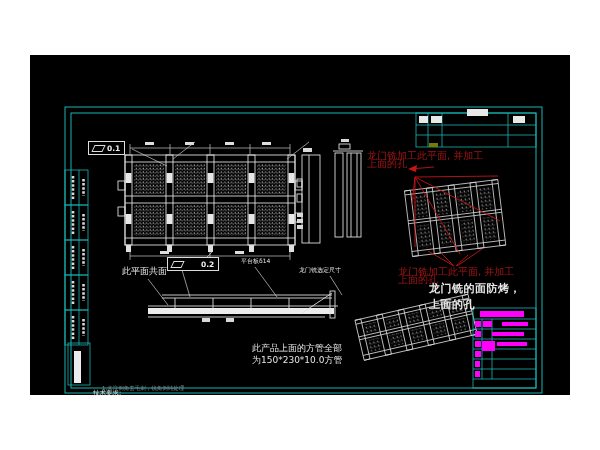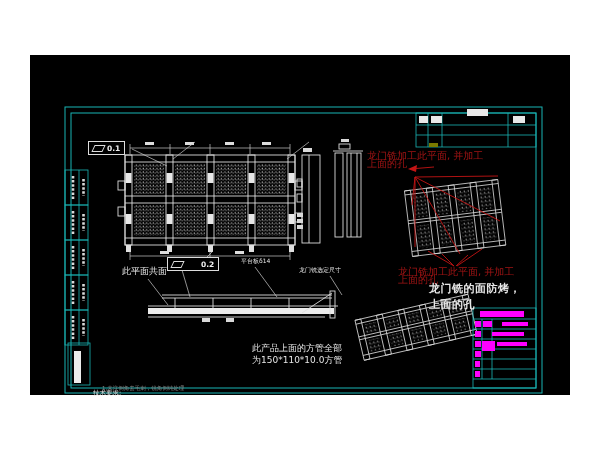--- a/index.html
+++ b/index.html
@@ -330,21 +330,21 @@
 <div class="txt red" style="left:337px;top:96px;">龙门铣加工此平面, 并加工</div>
 <div class="txt red" style="left:337px;top:104px;">上面的孔</div>
 
 <div class="txt red" style="left:368px;top:212px;">龙门铣加工此平面, 并加工</div>
 <div class="txt red" style="left:368px;top:220px;">上面的孔</div>
 
 <div class="txt big" style="left:399px;top:228px;">龙门铣的面防烤，</div>
 <div class="txt big" style="left:399px;top:244px;">上面的孔</div>
 
 <div class="txt mid" style="left:222px;top:289px;">此产品上面的方管全部</div>
-<div class="txt mid" style="left:222px;top:301px;">为150*110*10.0方管</div>
+<div class="txt mid" style="left:222px;top:301px;">为150*230*10.0方管</div>
 
 <div class="txt mid" style="left:92px;top:212px;">此平面共面</div>
 
 <div class="txt sm" style="left:211px;top:203px;">平台板δ14</div>
 <div class="txt sm" style="left:269px;top:212px;">龙门铣选定尺寸</div>
 
 <div class="txt tech-t" style="left:63px;top:335px;">技术要求:</div>
 <div class="txt tech-i" style="left:72px;top:331px;">1.未注倒角去毛刺，锐角倒钝处理</div>
 
 </div>

